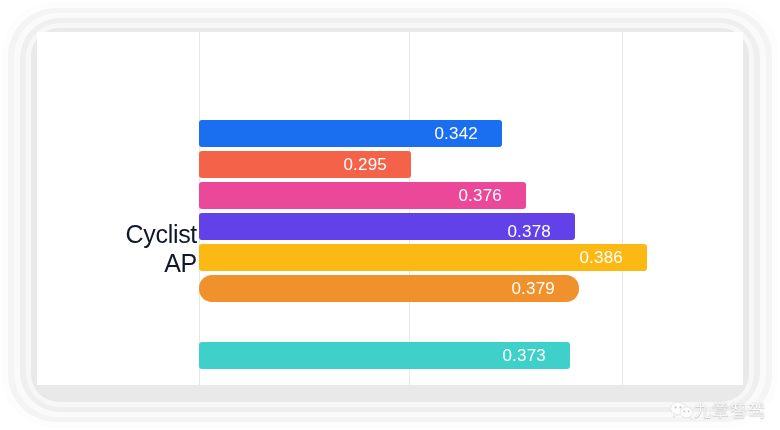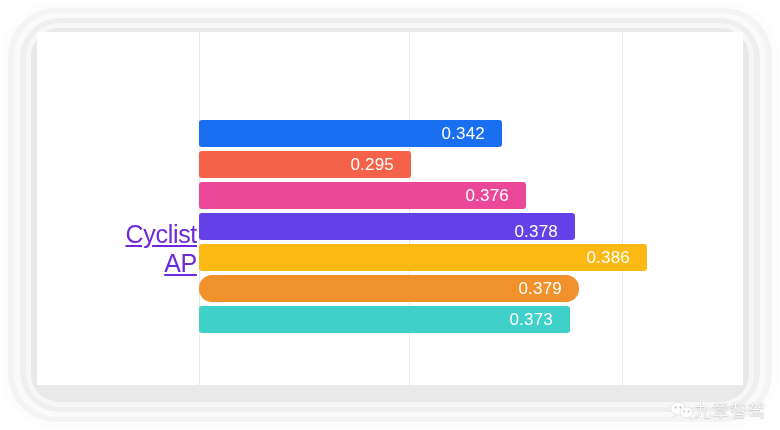--- a/index.html
+++ b/index.html
@@ -46,24 +46,23 @@
   }
 
   
   #axis-label {
     position:absolute;
     left:20px; top:188px;
     width:140px;
     text-align:right;
     font-size:25px;
     line-height:29px;
-    color:#6d28d9;
+    color:#0f172a;
     letter-spacing:-0.3px;
     white-space:pre-line;
-    text-decoration:underline;
   }
 
   
   #bars {
     position:absolute;
     left:162px; top:88px;
     width:520px;
   }
   .bar-row {
     position:relative;
@@ -75,21 +74,21 @@
     height:27px;
     border-radius:3px;
     display:flex;
     align-items:center;
     justify-content:flex-end;
   }
   .bar-value {
     color:#ffffff;
     font-size:17px;
     line-height:17px;
-    padding-right:17px;
+    padding-right:24px;
     letter-spacing:0.2px;
     white-space:nowrap;
   }
 
   
   #watermark {
     position:absolute;
     right:14px; bottom:8px;
     display:flex;
     align-items:center;
@@ -157,21 +156,21 @@
         </div>
       </div>
 
       <div class="bar-row">
         <div class="bar" style="width:380px;background:#f0912b;border-radius:13px;">
           <span class="bar-value">0.379</span>
         </div>
       </div>
 
       <div class="bar-row">
-        <div class="bar" style="width:371px;background:#3fd0c9;">
+        <div class="bar" style="width:371px;background:#3fd0c9;margin-top:36px;">
           <span class="bar-value">0.373</span>
         </div>
       </div>
 
     </div>
   </div>
 
   <div id="watermark">
     <svg id="wechat-icon" width="24" height="20" viewBox="0 0 24 20">
       <ellipse cx="8.2" cy="7.6" rx="7.6" ry="6.4" fill="#ffffff" stroke="#cfcfcf" stroke-width="0.5"></ellipse>

